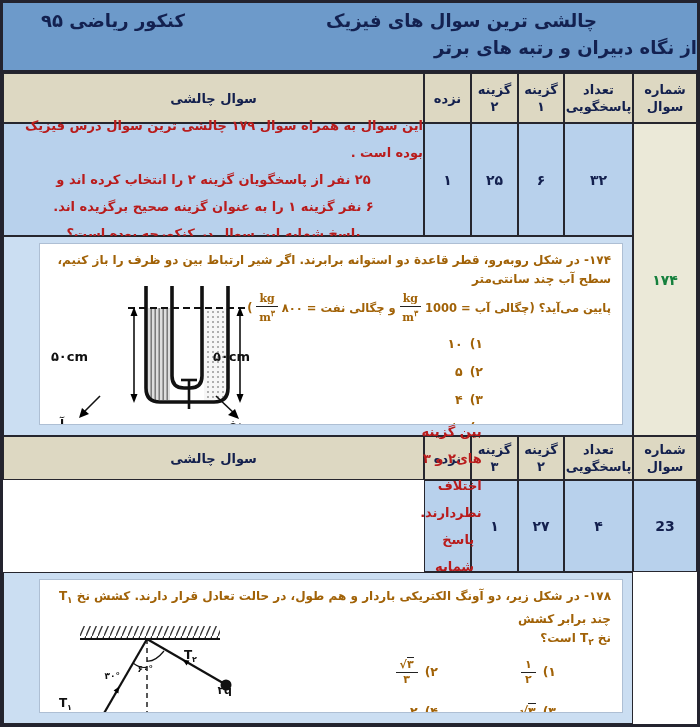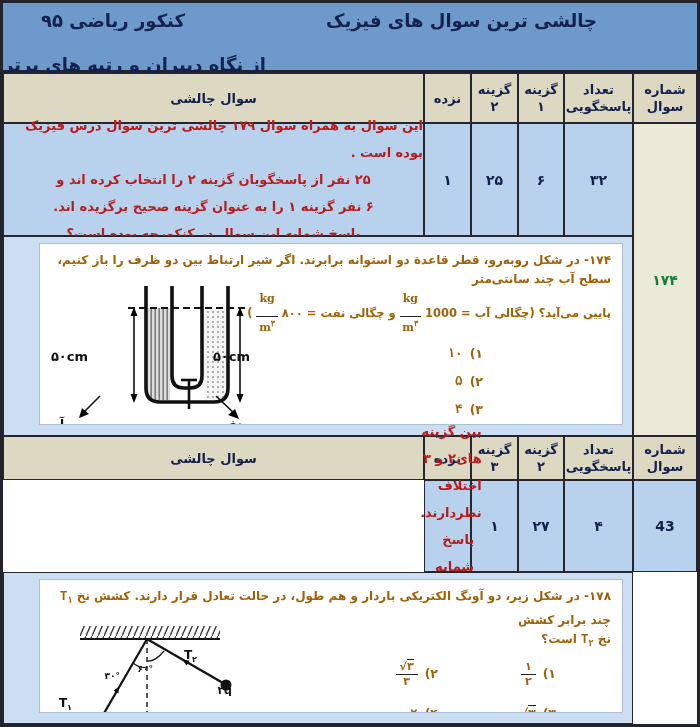--- a/index.html
+++ b/index.html
@@ -3,21 +3,21 @@
 <meta charset="utf-8">
 <style>
   html,body{margin:0;padding:0;background:#ffffff;}
   body{width:700px;height:727px;overflow:hidden;font-family:"DejaVu Sans",sans-serif;}
   .page{width:694px;height:721px;border:3px solid #23232e;overflow:hidden;background:#fff;}
 
   
   .banner{height:70px;background:#6d9aca;border-bottom:3px solid #23232e;direction:rtl;
           color:#132150;font-weight:bold;box-sizing:border-box;padding-top:7px;}
   .banner-row1{display:flex;justify-content:space-between;padding:0 100px 0 38px;font-size:18px;}
-  .banner-row2{text-align:left;font-size:18px;margin-top:23px;}
+  .banner-row2{text-align:right;font-size:18px;margin-top:6px;}
 
   
   .tbl{display:grid;direction:rtl;grid-template-columns:64px 69px 46px 47px 47px 1fr;}
   .sec1{grid-template-rows:50px 113px 200px;}
   .sec2{grid-template-rows:44px 92px 152px;}
   .cell{border:1px solid #26262e;box-sizing:border-box;display:flex;align-items:center;justify-content:center;}
   .th{background:#ddd8c2;color:#13204e;font-weight:bold;font-size:13px;text-align:center;line-height:17px;white-space:pre-line;}
   .stat{background:#b8d1ec;color:#13204e;font-weight:bold;font-size:14px;}
   .notes{background:#b8d1ec;color:#b91c1c;font-weight:bold;font-size:13px;flex-direction:column;text-align:right;}
   .sec1 .notes div{line-height:27px;}
@@ -25,25 +25,25 @@
   .qno-cell{background:#ebe9d8;color:#15803d;font-weight:bold;font-size:14px;grid-column:1;grid-row:2 / span 2;}
   .imgrow{grid-column:2 / span 5;grid-row:3;background:#cbdef2;align-items:stretch;justify-content:stretch;}
 
   
   .qbox{background:#fff;border:1px solid #aebfd4;flex:1;margin:6px 9px 10px 35px;direction:rtl;
         position:relative;padding:7px 11px;color:#a16207;font-weight:bold;box-sizing:border-box;overflow:hidden;}
   .qline{font-size:12px;line-height:19px;}
   .qline2{font-size:11.5px;margin-top:4px;display:flex;direction:rtl;align-items:center;gap:4px;flex-wrap:nowrap;}
   .frac{display:inline-flex;flex-direction:column;align-items:center;direction:ltr;
         font-family:"DejaVu Serif",serif;font-weight:bold;font-size:11px;line-height:12px;vertical-align:middle;}
-  .frac .fnum{border-bottom:1.4px solid #222;padding:0 3px 11px;}
+  .frac .fnum{border-bottom:1.4px solid #222;padding:0 3px 1px;}
   .frac .fden sup{font-size:8px;}
   .opts174{margin:6px 128px 0 0;font-size:12.5px;}
   .opts174 .opt{display:flex;direction:rtl;gap:7px;line-height:28px;}
-  .optval{direction:ltr;unicode-bidi:isolate;font-family:Liberation Mono, monospace;}
+  .optval{direction:ltr;unicode-bidi:isolate;}
 
   .opts178{display:grid;direction:rtl;grid-template-columns:118px 150px;row-gap:10px;
            padding:4px 55px 0 0;font-size:12.5px;}
   .opts178 .opt{display:flex;direction:rtl;gap:7px;align-items:center;min-height:30px;}
   .vfrac{display:inline-flex;flex-direction:column;align-items:center;direction:ltr;font-size:11px;line-height:13px;}
   .vfrac .fnum{border-bottom:1.4px solid #222;padding:0 4px 1px;}
   .sqrt{direction:ltr;unicode-bidi:isolate;display:inline-block;}
   .rad{border-top:1.4px solid #222;padding-top:0px;}
 
   .figsvg{position:absolute;}
@@ -167,21 +167,21 @@
 
   <div class="tbl sec2">
     <div class="cell th">شماره سوال</div>
     <div class="cell th">تعداد
 پاسخگویی</div>
     <div class="cell th">گزینه ۲</div>
     <div class="cell th">گزینه ۳</div>
     <div class="cell th">نزده</div>
     <div class="cell th">سوال چالشی</div>
 
-    <div class="cell stat">43</div>
+    <div class="cell stat">23</div>
     <div class="cell stat">۴</div>
     <div class="cell stat">۲۷</div>
     <div class="cell stat">۱</div>
     <div class="cell notes">
       <div>این سوال دام دار بوده و پاسخگویان بین گزینه های۲ و ۳ اختلاف نظردارند.</div>
       <div>پاسخ شمابه این سوال در کنکورچه بوده است؟</div>
     </div>
 
     <div class="cell imgrow">
       <div class="qbox">

